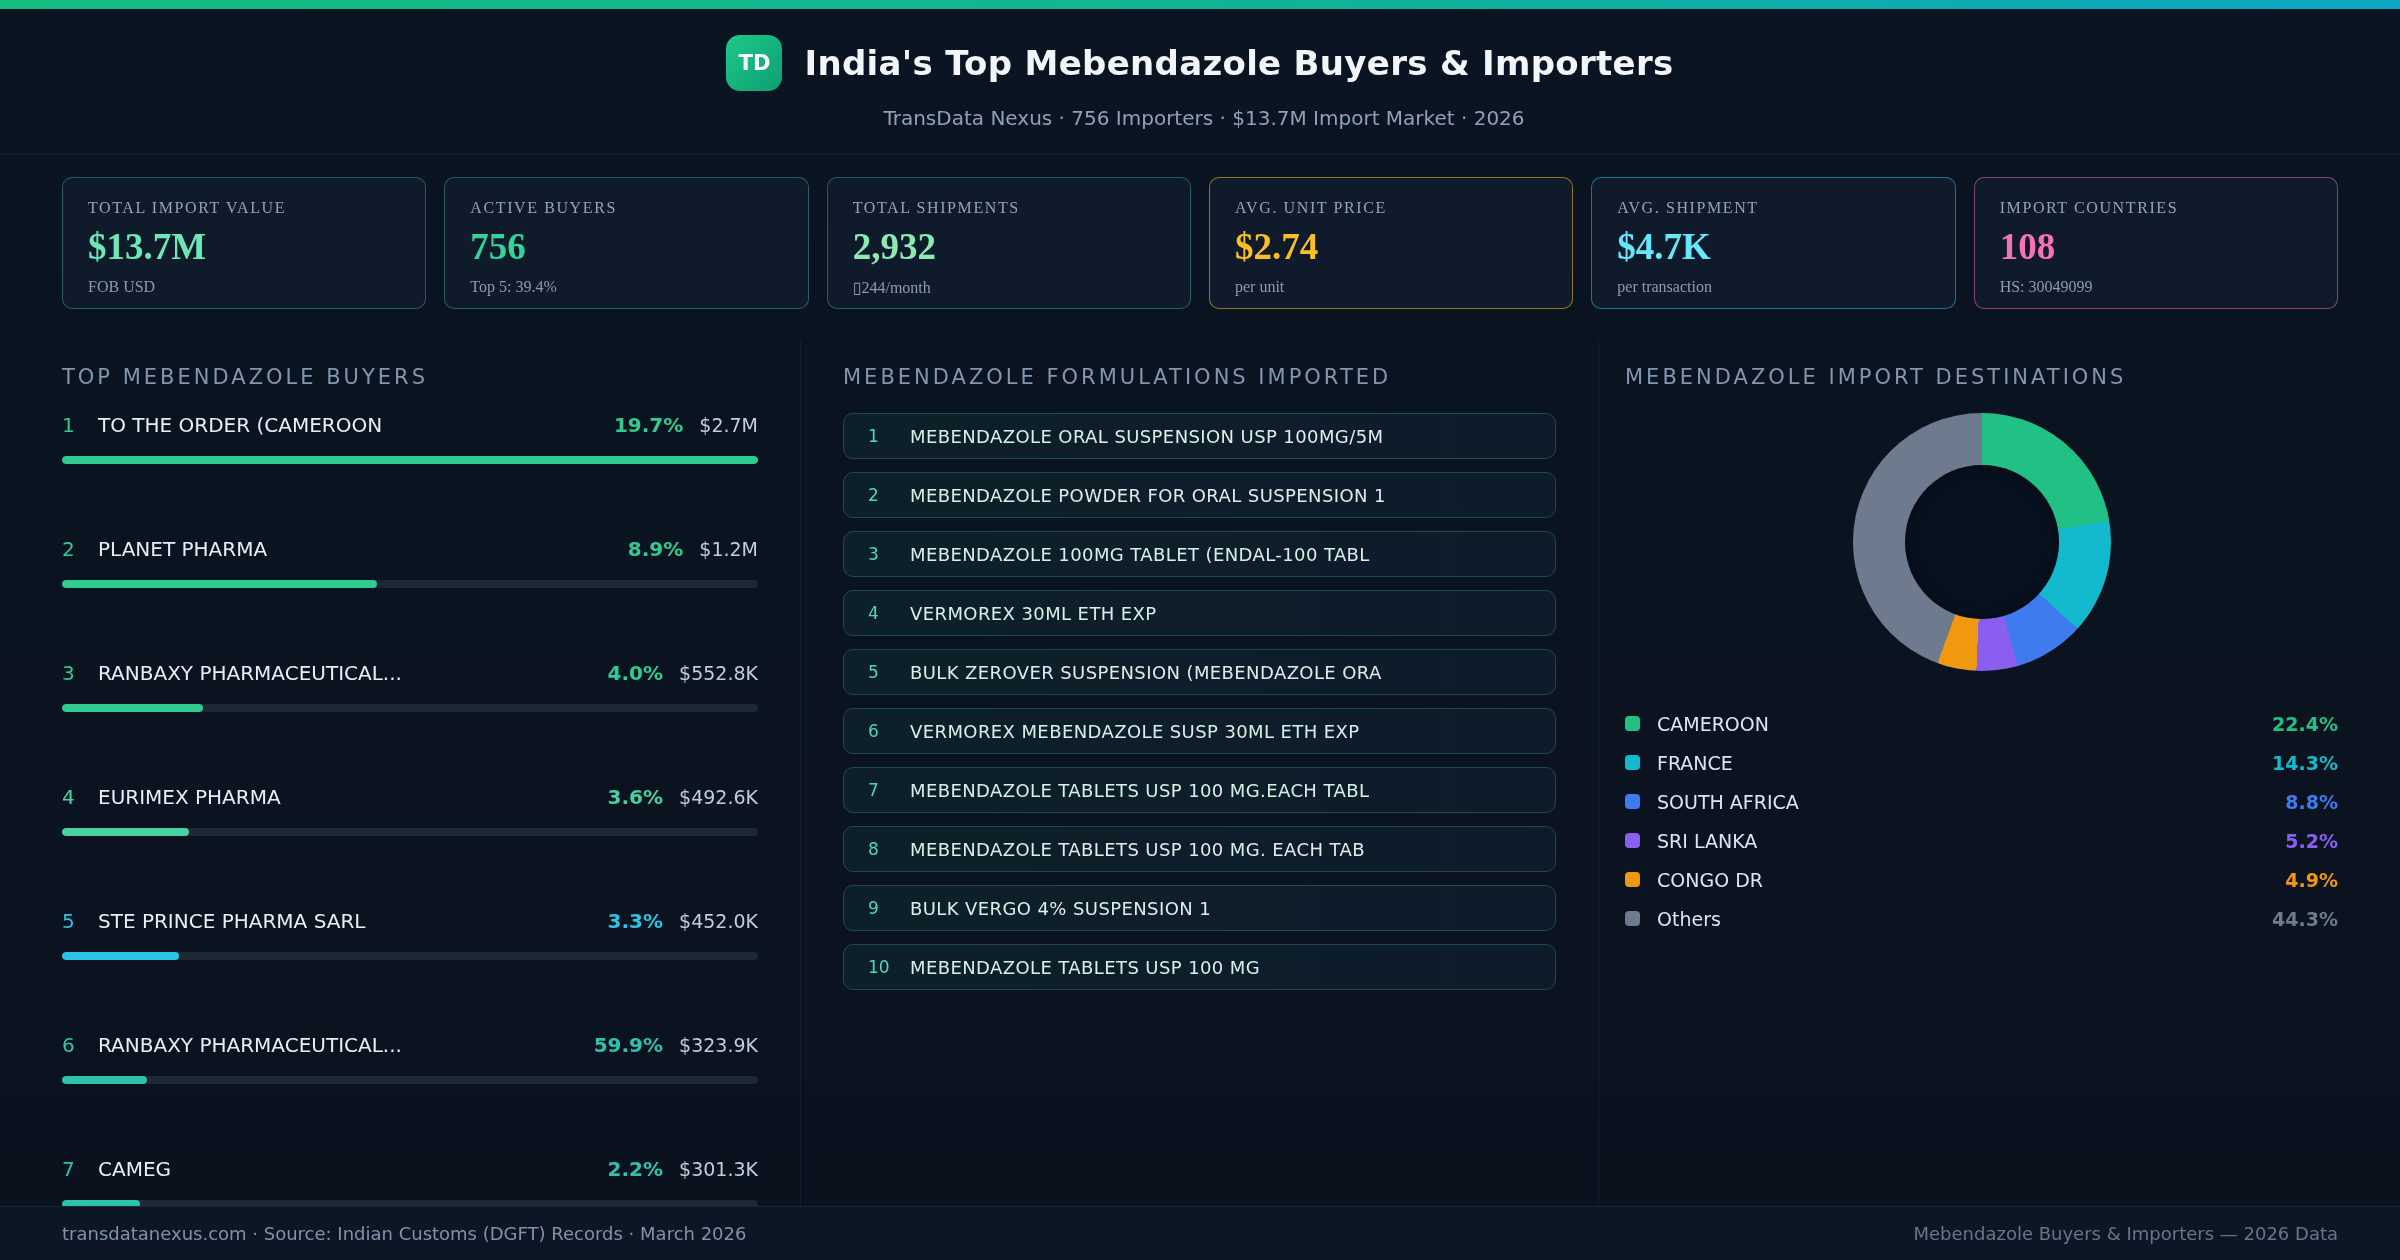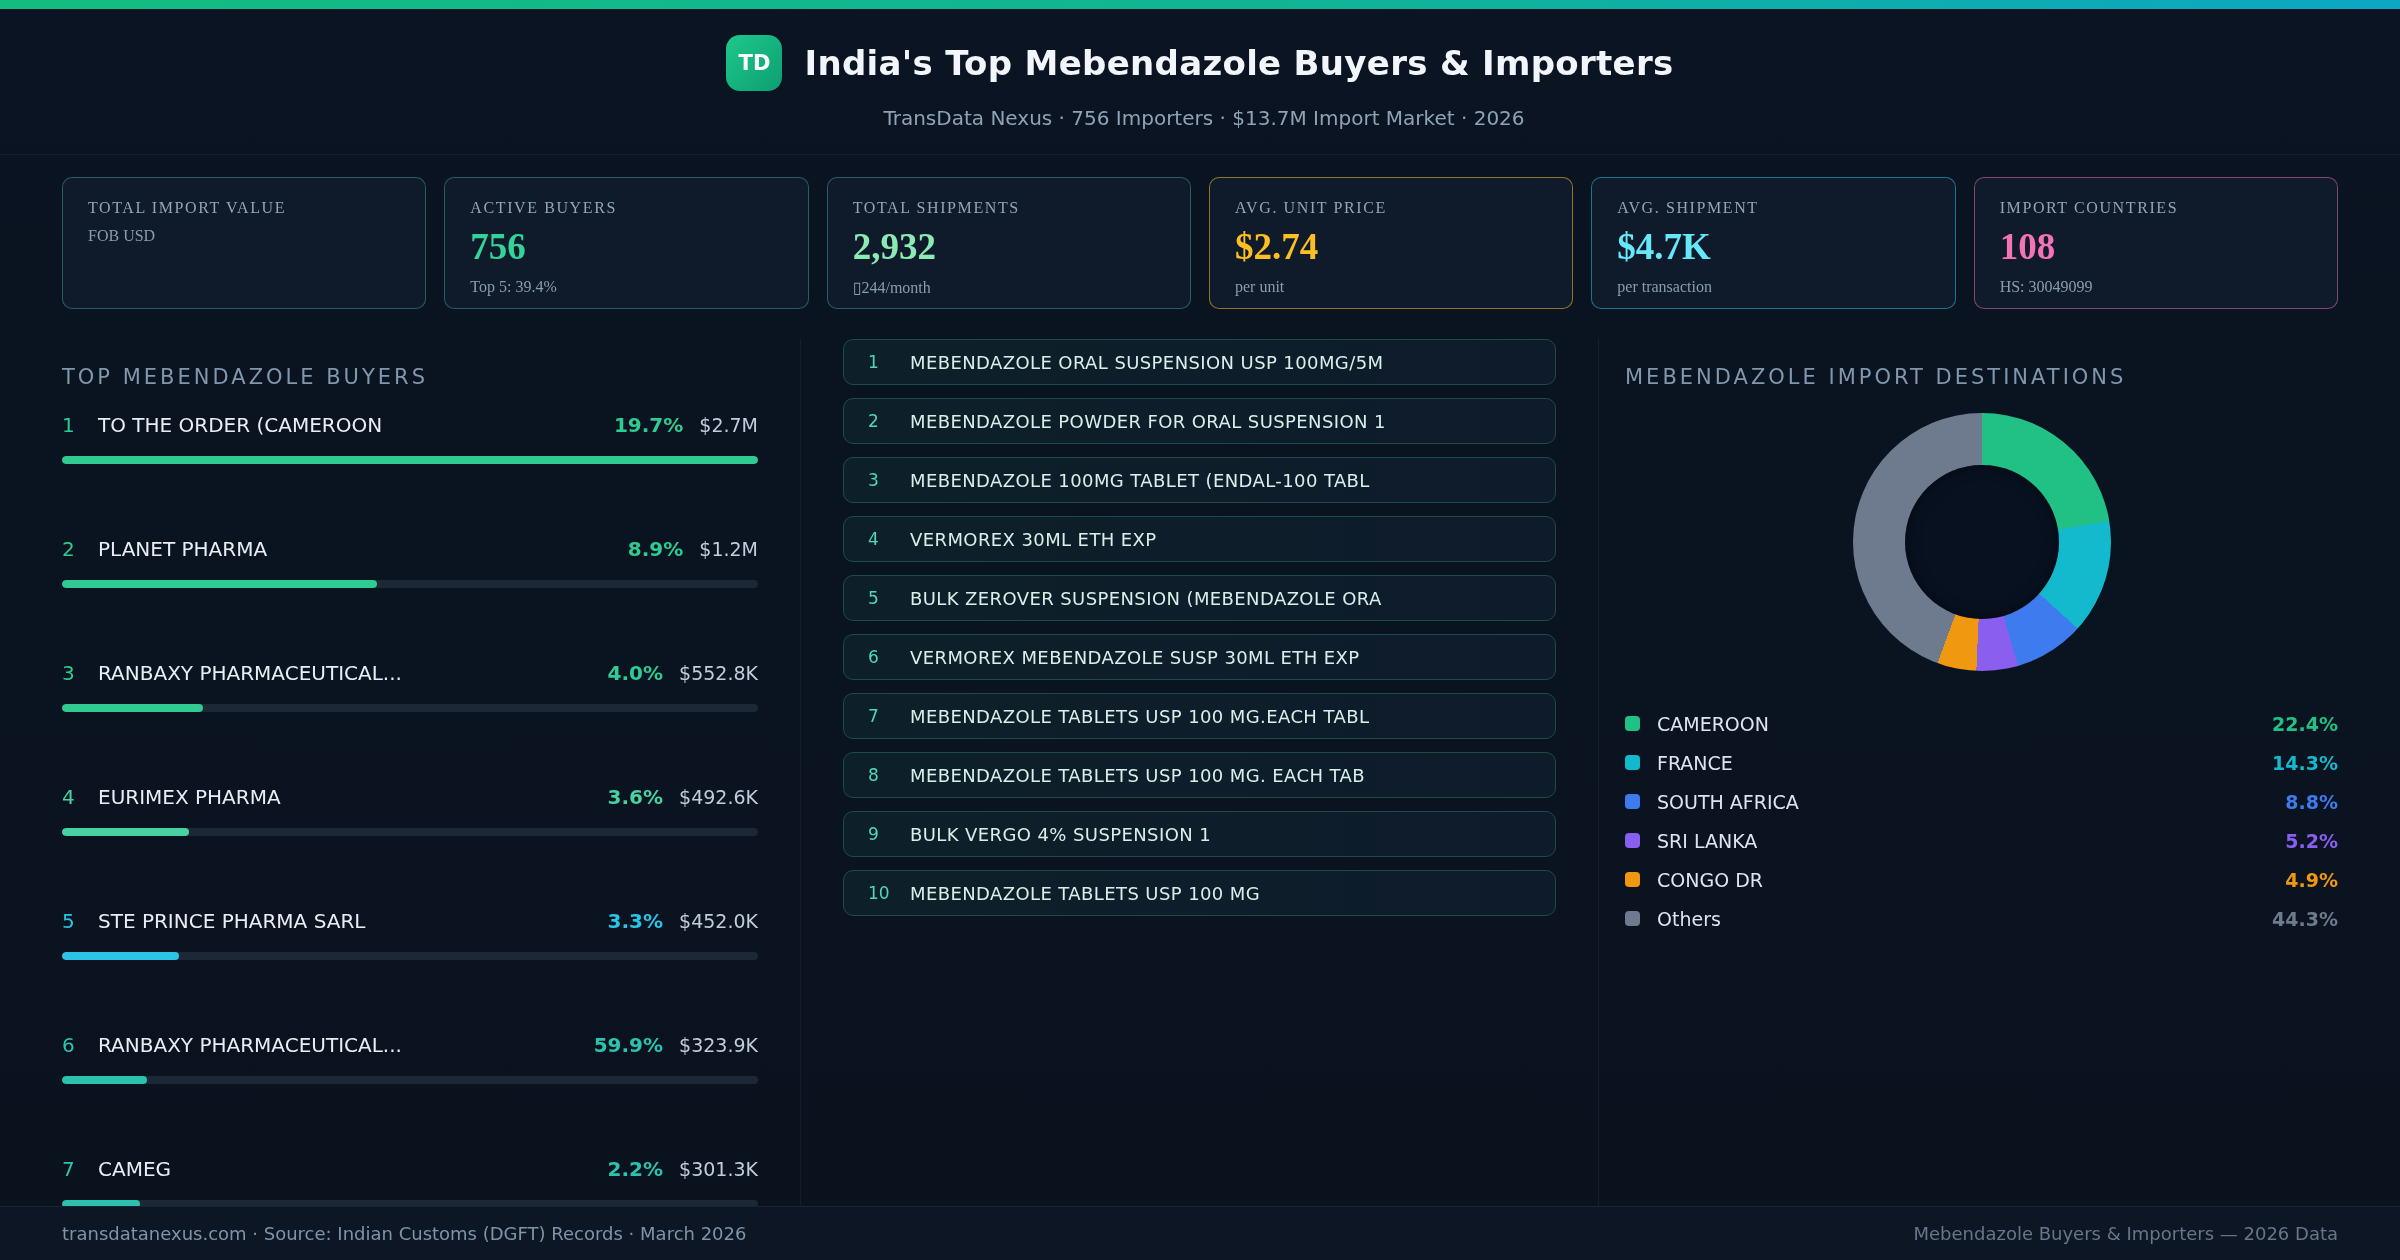--- a/index.html
+++ b/index.html
@@ -75,20 +75,21 @@
     <div class="title-row">
       <div class="logo">TD</div>
       <div class="title">India's Top Mebendazole Buyers &amp; Importers</div>
     </div>
     <div class="subtitle">TransData Nexus · 756 Importers · $13.7M Import Market · 2026</div>
   </div>
 
   <div class="stats">
     <div class="card" style="border-color: rgba(94, 234, 212, 0.32);">
       <div class="card-label">TOTAL IMPORT VALUE</div>
+      <div class="card-value" style="color: rgb(110, 231, 183);">$13.7M</div>
       <div class="card-sub">FOB USD</div>
     </div>
     <div class="card" style="border-color: rgba(94, 234, 212, 0.32);">
       <div class="card-label">ACTIVE BUYERS</div>
       <div class="card-value" style="color: rgb(52, 211, 153);">756</div>
       <div class="card-sub">Top 5: 39.4%</div>
     </div>
     <div class="card" style="border-color: rgba(94, 234, 212, 0.32);">
       <div class="card-label">TOTAL SHIPMENTS</div>
       <div class="card-value" style="color: rgb(140, 234, 179);">2,932</div>
@@ -195,20 +196,21 @@
           <span class="buyer-pct" style="color: rgb(44, 194, 174);">2.2%</span>
           <span class="buyer-value">$301.3K</span>
         </div>
         <div class="buyer-track">
           <div class="buyer-fill" style="width: 11.2%; background: rgb(44, 194, 174);"></div>
         </div>
       </div>
     </div>
 
     <div class="col col-forms">
+      <div class="section-heading">MEBENDAZOLE FORMULATIONS IMPORTED</div>
 
       <div class="pill">
         <span class="pill-num">1</span>
         <span class="pill-name">MEBENDAZOLE ORAL SUSPENSION USP 100MG/5M</span>
       </div>
       <div class="pill">
         <span class="pill-num">2</span>
         <span class="pill-name">MEBENDAZOLE POWDER FOR ORAL SUSPENSION 1</span>
       </div>
       <div class="pill">

